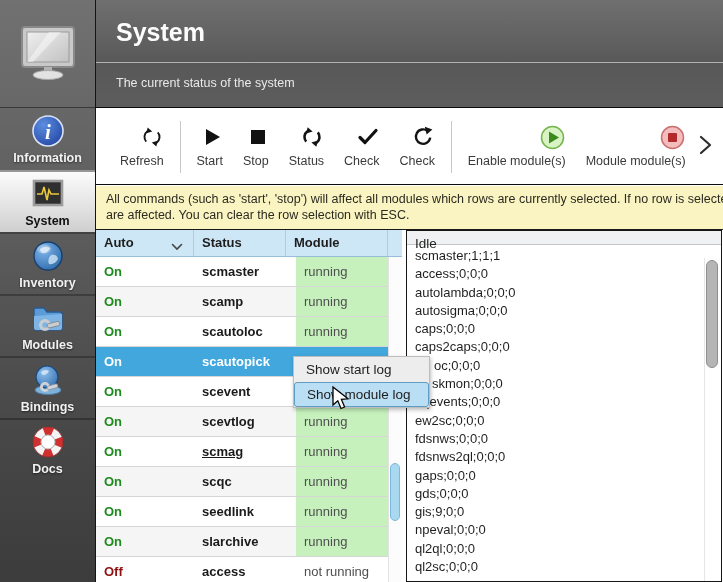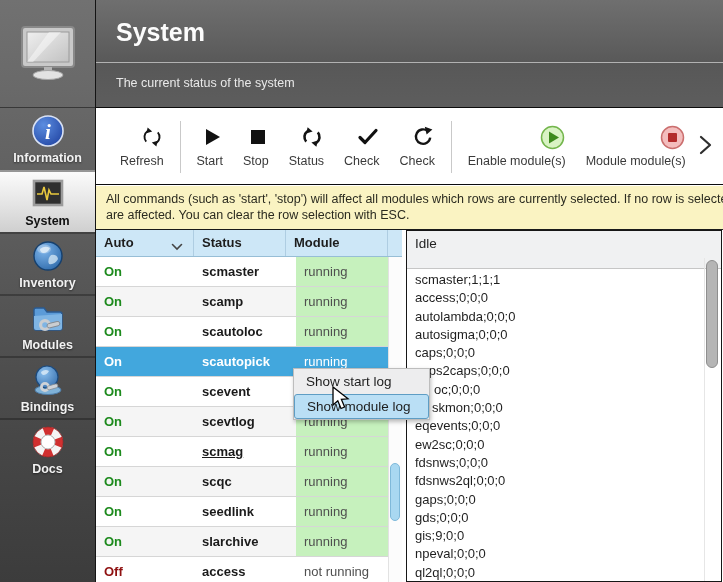--- a/index.html
+++ b/index.html
@@ -60,30 +60,30 @@
   .mt-status.running { background:#c6f1bd; margin-top:0; padding-top:7px; }
   .mt-row.selected, .mt-row.selected .mt-status.running { background:#42a7dd; }
   .mt-row.selected .mt-auto, .mt-row.selected .mt-module, .mt-row.selected .mt-status { color:#fff; }
   .mt-scroll-track { position:absolute; right:0; top:27px; width:14px; height:325px; background:#fcfcfc; border-left:1px solid #e2e2e2; }
   .mt-scroll-thumb { position:absolute; right:2px; top:233px; width:10px; height:58px; background:#a9d8f1;
     border:1px solid #7fb9da; border-radius:5px; cursor:pointer; }
 
   
   .panel { position:absolute; left:406px; top:230px; width:316px; height:352px; background:#fff;
     border:1px solid #161616; overflow:hidden; }
-  .panel-header { height:38px; background:#f0f1f2; border-bottom:1px solid #c6c6c6;
+  .panel-header { height:14px; background:#f0f1f2; border-bottom:1px solid #c6c6c6;
     font-size:13.5px; color:#232323; padding:5px 0 0 8px; }
   .panel-list { padding:2px 0 0 8px; font-size:13px; color:#1f1f1f; }
   .panel-line { height:18.3px; line-height:18.3px; white-space:nowrap; }
   .panel-scroll-track { position:absolute; right:16px; top:27px; width:1px; height:323px; background:#e6e6e6; }
   .panel-scroll-thumb { position:absolute; right:3px; top:29px; width:12px; height:108px; background:#b5b5b5;
     border:1px solid #8e8e8e; border-radius:6px; cursor:pointer; }
 
   
-  .ctx-menu { position:absolute; left:293px; top:368px; width:137px; background:#ededee;
+  .ctx-menu { position:absolute; left:293px; top:356px; width:137px; background:#ededee;
     border:1px solid #bdbdbd; box-shadow:1px 2px 4px rgba(0,0,0,.25); z-index:20; }
   .ctx-item { height:25px; line-height:25px; font-size:13.5px; color:#1d1d1d; padding-left:12px; cursor:pointer; }
   .ctx-item.highlighted { background:#badff5; border:1px solid #5e9dc4; border-radius:3px; line-height:23px; }
 
   .cursor { position:absolute; left:331px; top:386px; z-index:30; pointer-events:none; }
 </style>
 </head>
 <body>
 
 <div id="app">

